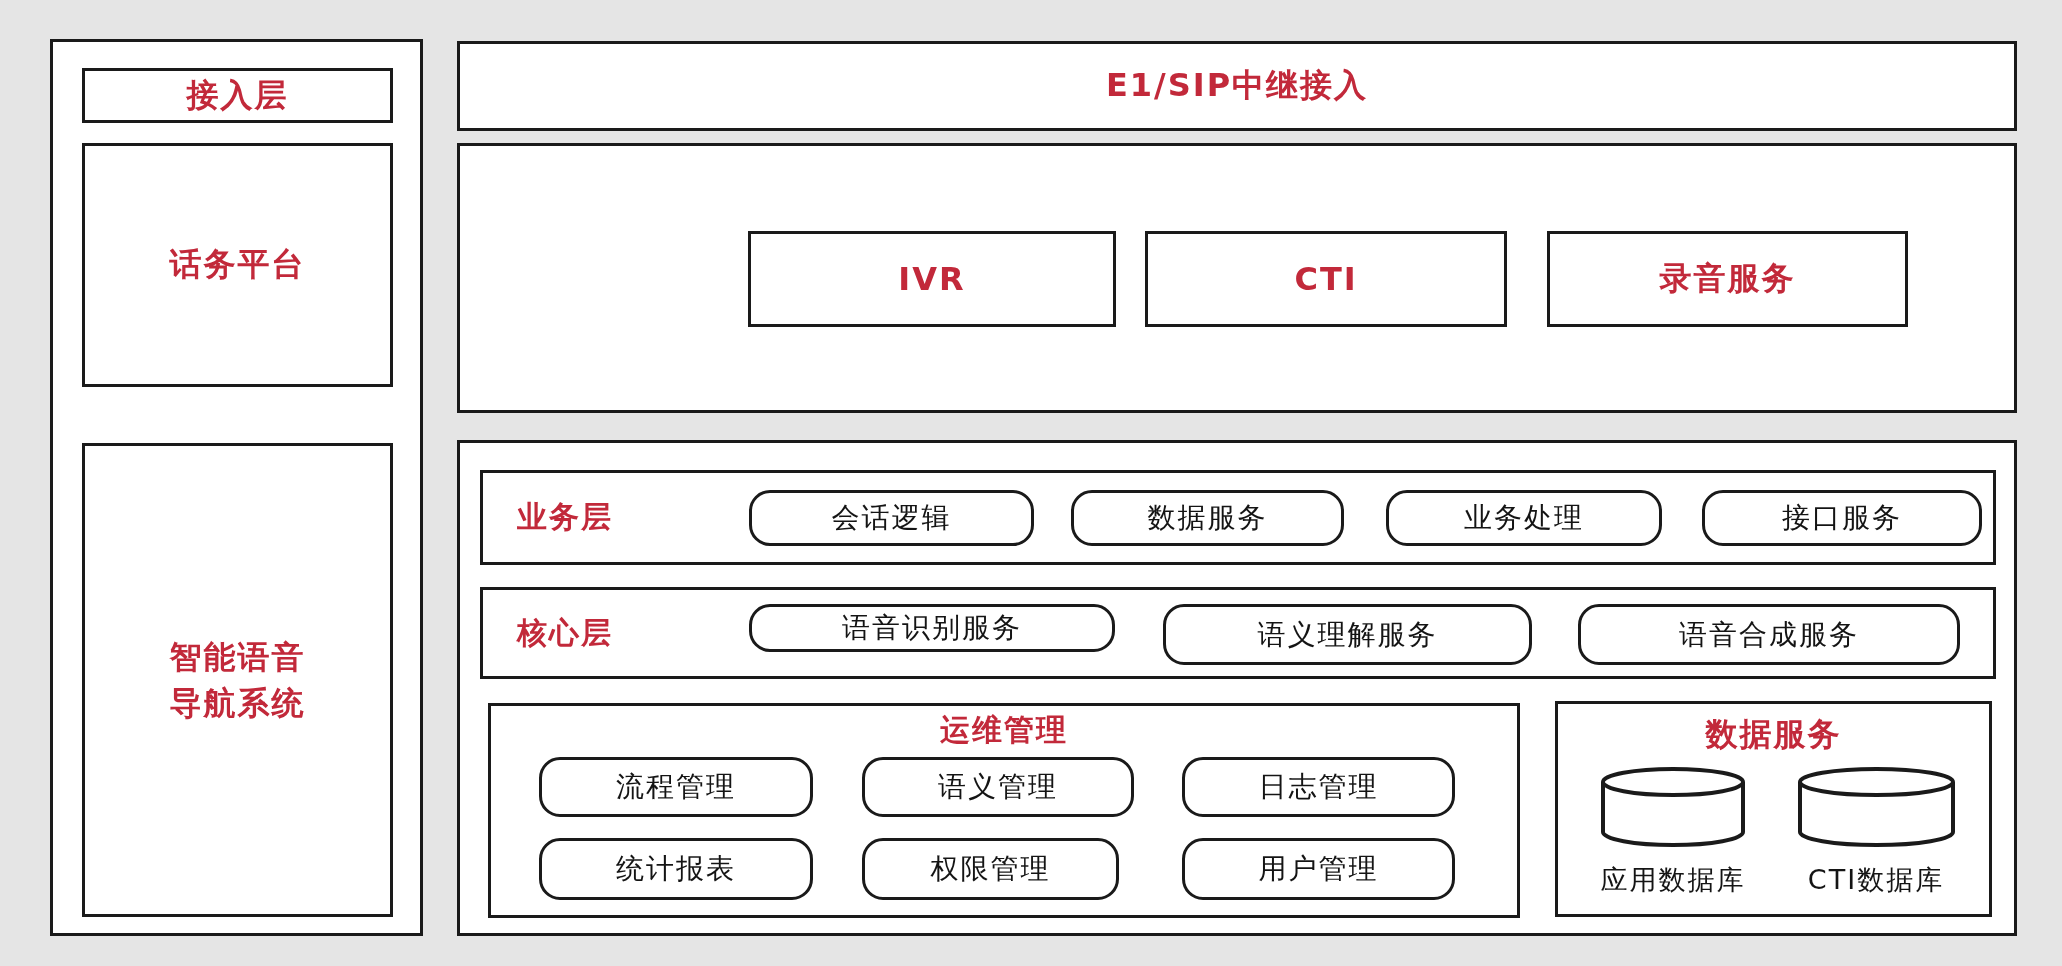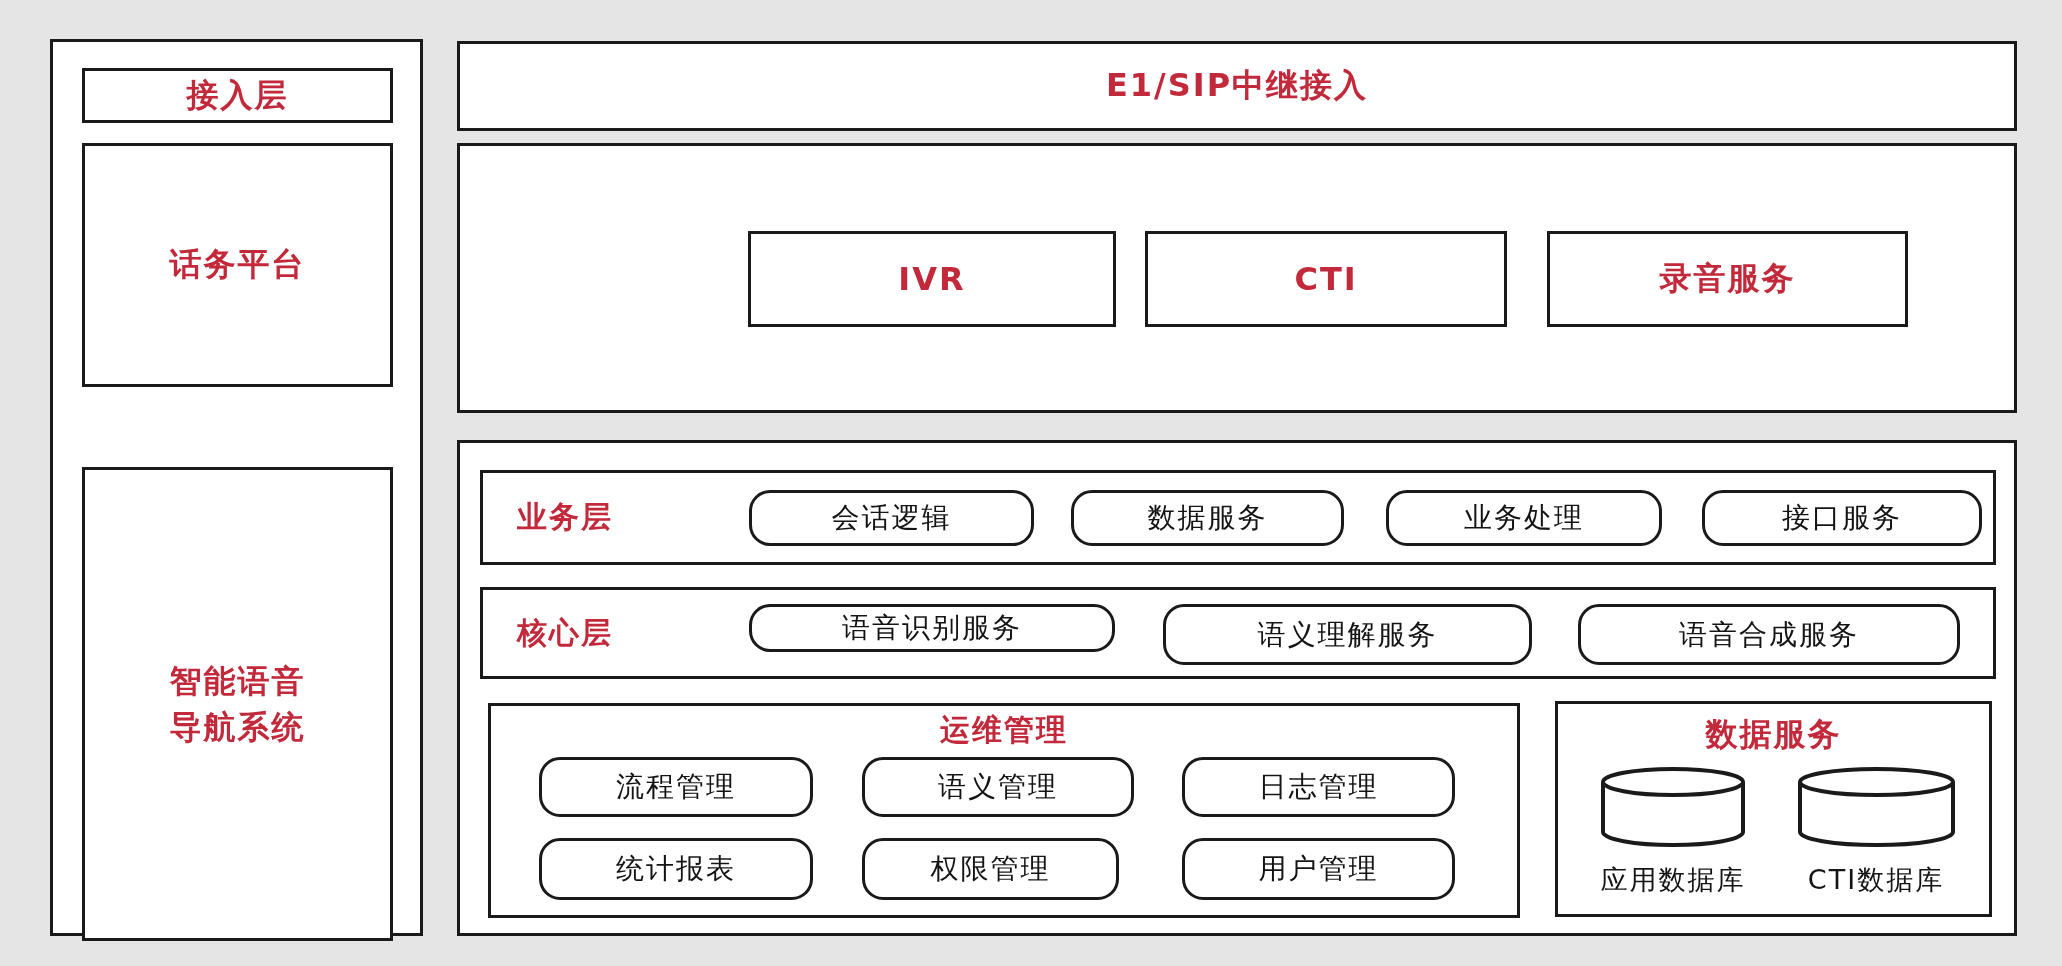--- a/index.html
+++ b/index.html
@@ -44,21 +44,21 @@
   <div class="box" style="left:50px;top:39px;width:373px;height:897px;"></div>
 
   <div class="box center red-big" style="left:82px;top:68px;width:311px;height:55px;">
     <span>接入层</span>
   </div>
 
   <div class="box center red-big" style="left:82px;top:143px;width:311px;height:244px;">
     <span>话务平台</span>
   </div>
 
-  <div class="box center red-big title-line" style="left:82px;top:443px;width:311px;height:474px;margin-top:24px;">
+  <div class="box center red-big title-line" style="left:82px;top:443px;width:311px;height:474px;">
     <div>
       <div>智能语音</div>
       <div>导航系统</div>
     </div>
   </div>
 
   <div class="box center red-big" style="left:457px;top:41px;width:1560px;height:90px;">
     <span>E1/SIP中继接入</span>
   </div>
 

